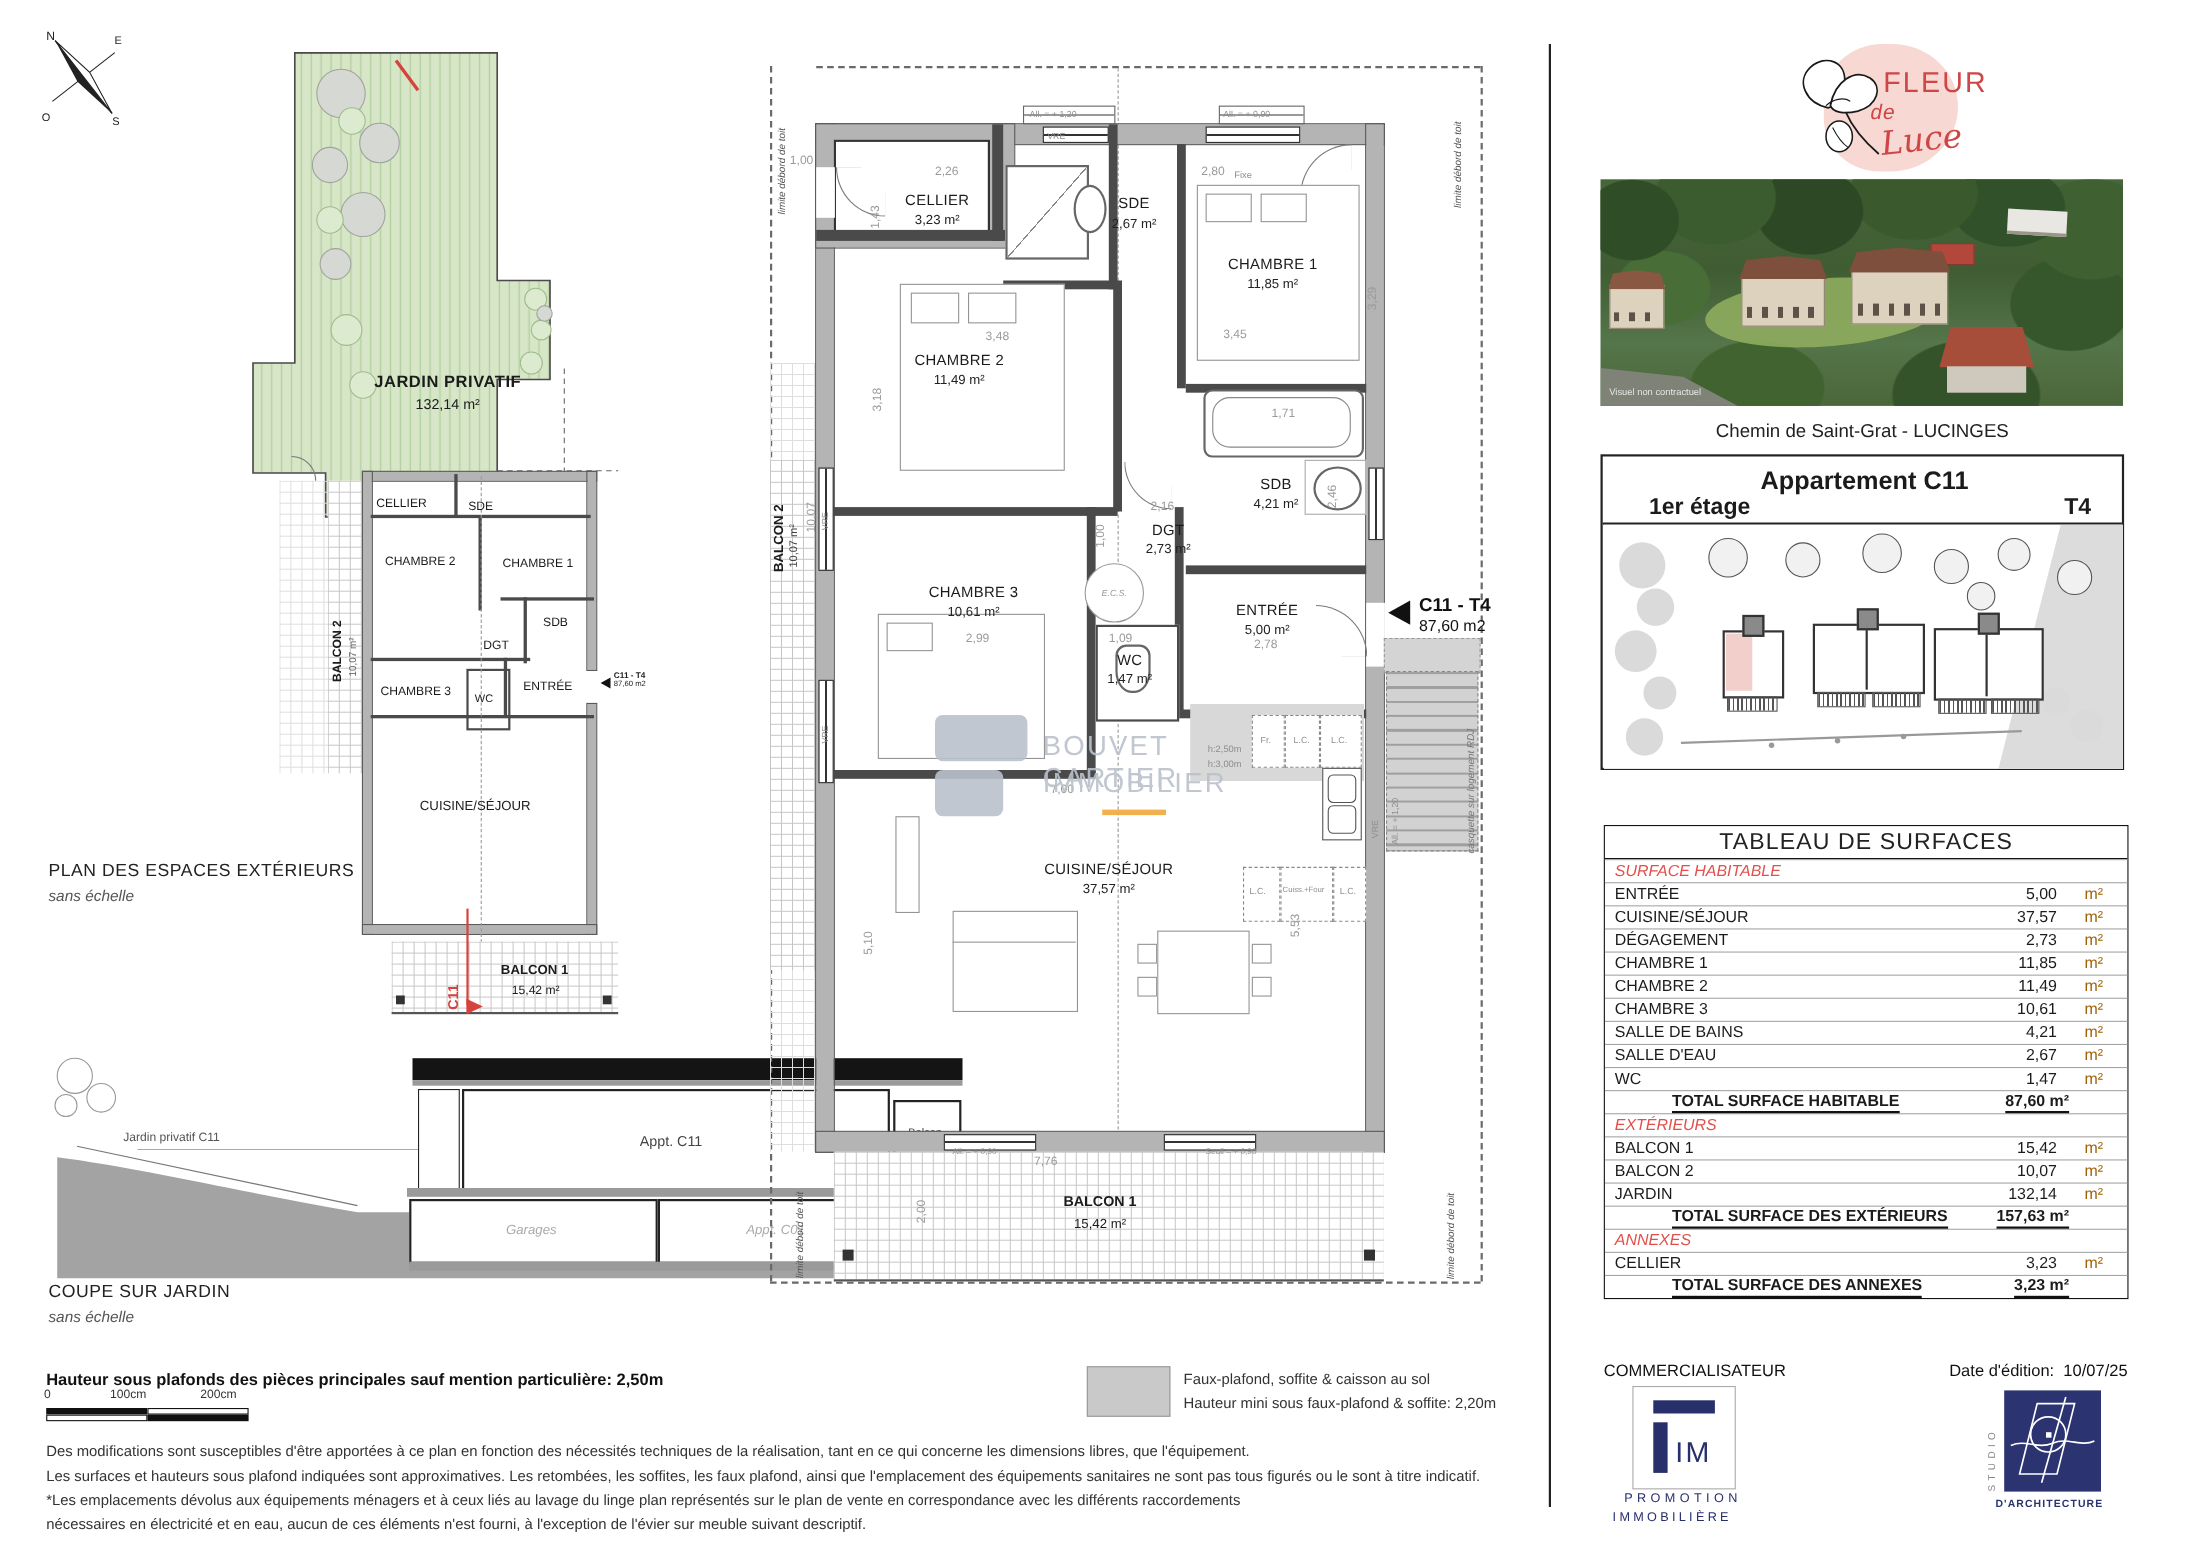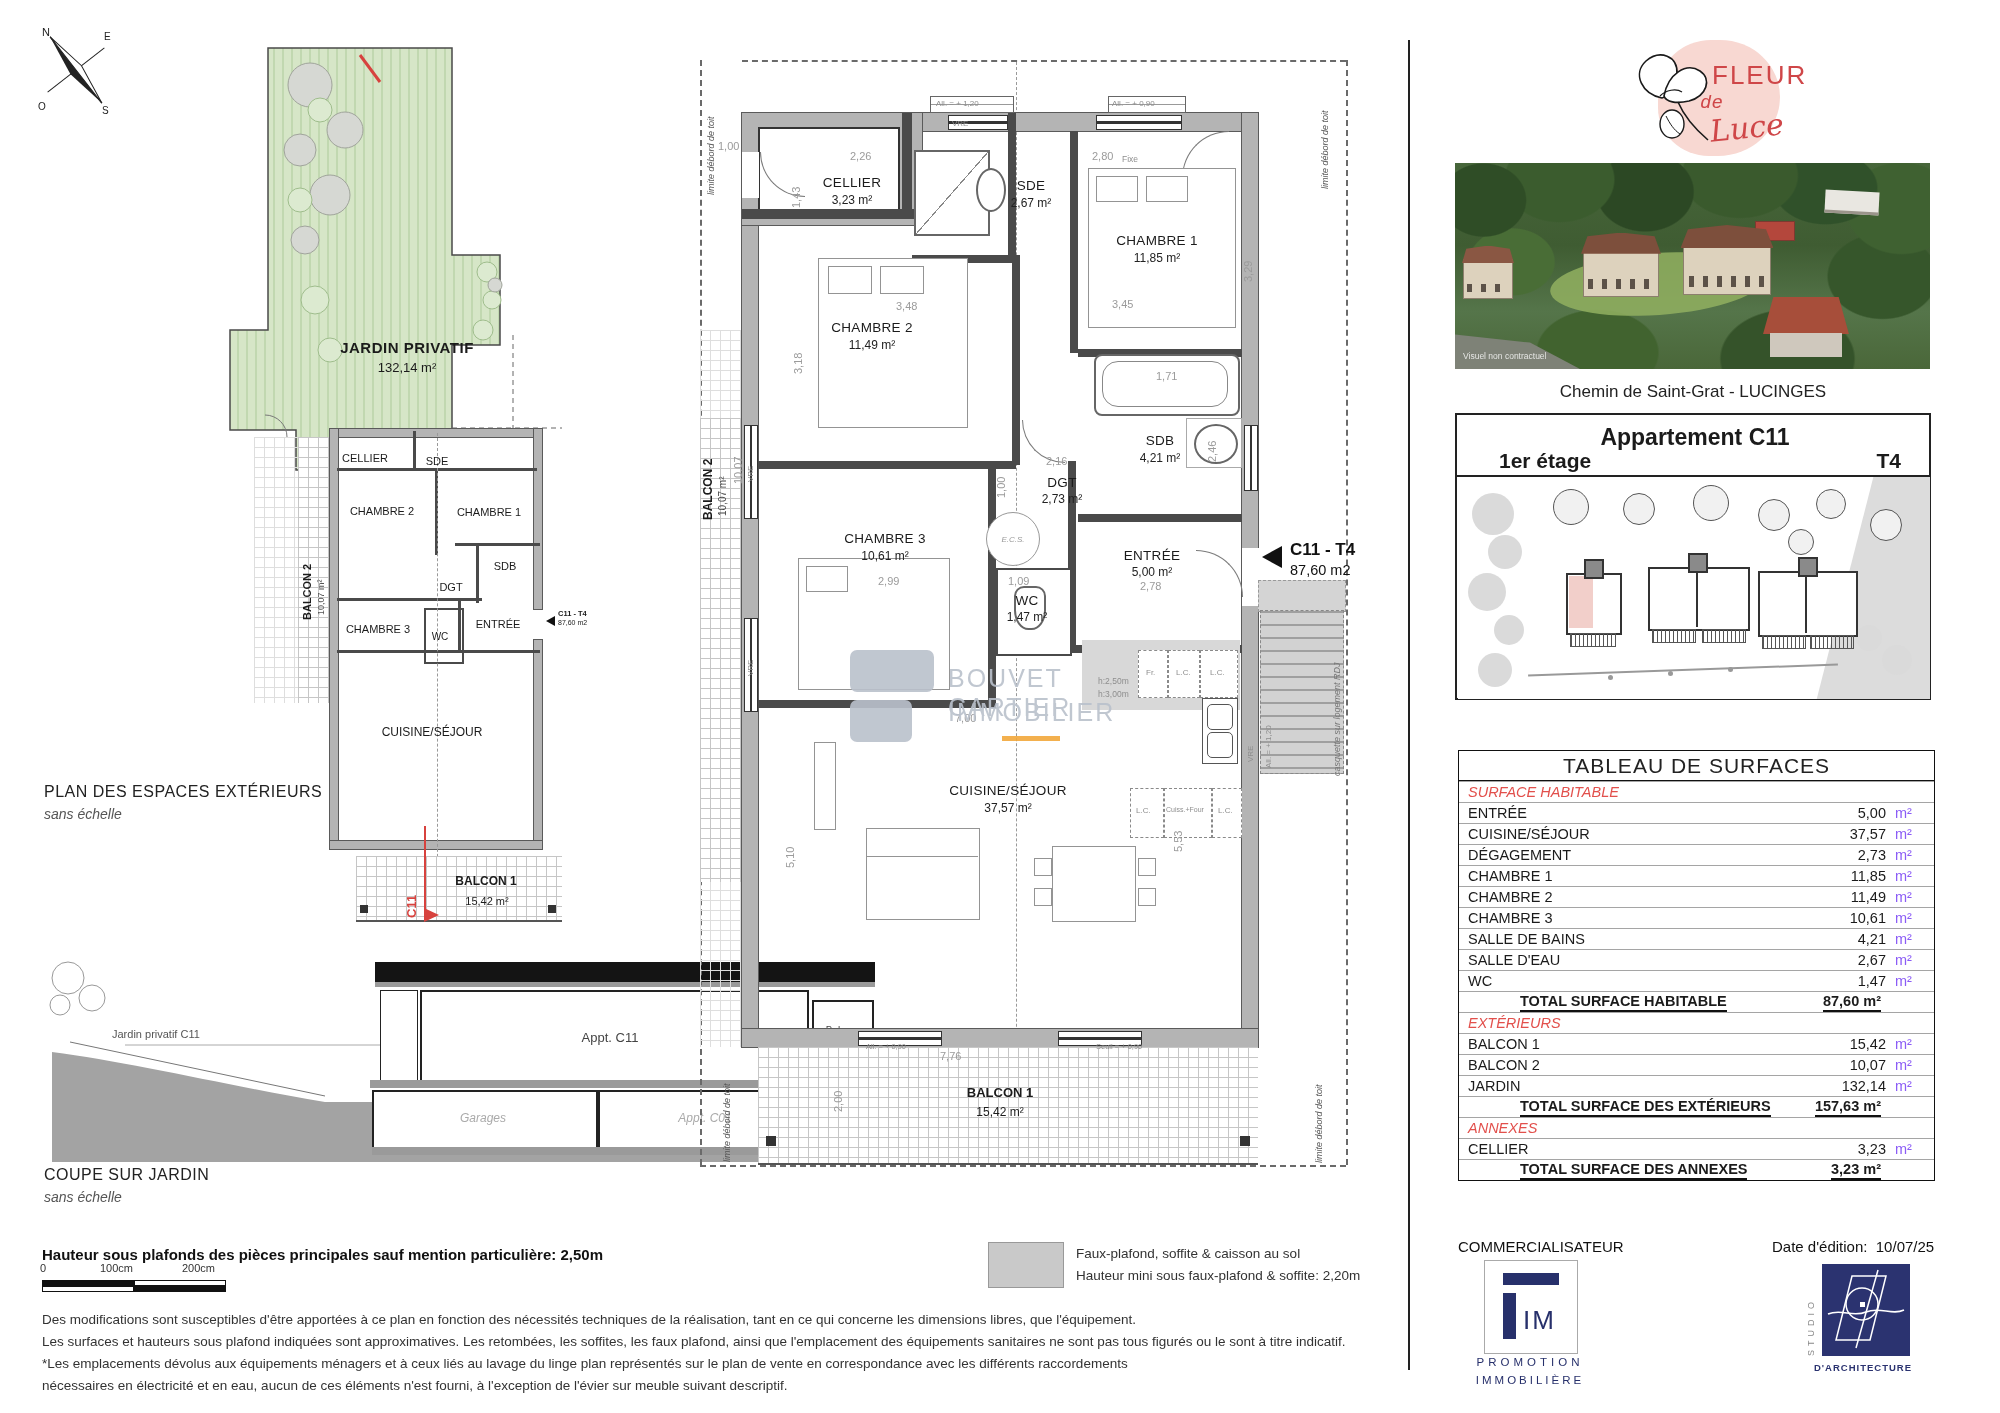--- a/index.html
+++ b/index.html
@@ -23,21 +23,21 @@
   .win-v{background:linear-gradient(90deg,#fff 42%,#333 42% 58%,#fff 58%);border:1px solid #333;}
   .furn{border:1.5px solid #949494;background:#fff;}
   .arc{border:1.3px solid #7a7a7a;border-radius:0 0 0 100%;border-top:0;border-right:0;}
   
   #surface-table{border:1.6px solid #111;background:#fff;}
   .ttitle{height:29px;line-height:29px;text-align:center;font-size:21px;letter-spacing:1px;color:#222;border-bottom:1.4px solid #111;}
   .trow{height:21px;display:flex;align-items:center;padding:0 9px;font-size:14.5px;border-top:1px solid #a5a5a5;box-sizing:border-box;}
   .trow:first-of-type{border-top:none;}
   .trow .tl{flex:1;color:#1b1b1b;}
   .trow .tv{width:62px;text-align:right;color:#1b1b1b;}
-  .trow .tu{width:30px;padding-left:9px;color:#8b5cf6;}
+  .trow .tu{width:30px;padding-left:25px;color:#a16207;}
   .trow.section{color:#e2504c;font-style:italic;}
   .trow.section .tl{color:#e2504c;}
   .trow.total{font-weight:bold;}
   .trow.total .tl{flex:none;margin-left:52px;border-bottom:2px solid #111;padding-bottom:1px;}
   .trow.total .tv{width:auto;margin-left:auto;margin-right:44px;border-bottom:2px solid #111;padding-bottom:1px;}
   
   .disc{font-size:13.5px;color:#333;white-space:nowrap;}
   
   .roof{position:absolute;left:-4%;top:-38%;width:108%;height:46%;background:#7d4f3c;clip-path:polygon(0 100%,8% 18%,50% 0,92% 18%,100% 100%);}
   .chalet{position:absolute;background:#ddd2bd;border:1px solid #8c7f6d;}
@@ -552,21 +552,21 @@
       </div>
   </div>
 
   <div class="abs" style="left:1458px;top:1238px;font-size:15px;color:#111">COMMERCIALISATEUR</div>
   <div class="abs" style="left:1484px;top:1260px;width:92px;height:92px;border:1px solid #aaa;background:#fff">
     <div class="abs" style="left:18px;top:12px;width:56px;height:12px;background:#27306b"></div>
     <div class="abs" style="left:18px;top:32px;width:13px;height:46px;background:#27306b"></div>
     <div class="abs" style="left:38px;top:44px;font-size:26px;font-weight:normal;color:#27306b;letter-spacing:2px">IM</div>
   </div>
   <div class="abs" style="left:1466px;top:1356px;width:128px;text-align:center;font-size:11.5px;letter-spacing:4px;color:#27306b">PROMOTION</div>
-  <div class="abs" style="left:1466px;top:1374px;width:128px;text-align:center;font-size:11.5px;letter-spacing:3px;color:#27306b">IMMOBILIÈRE</div>
+  <div class="abs" style="left:1466px;top:1374px;width:128px;font-size:11.5px;letter-spacing:3px;color:#27306b">IMMOBILIÈRE</div>
   <div class="abs" style="left:1772px;top:1238px;font-size:15px;color:#111">
     <span>Date d'édition:</span>&nbsp;&nbsp;<span>10/07/25</span>
   </div>
   <div class="abs v" style="left:1806px;top:1266px;height:90px;font-size:9px;letter-spacing:4px;color:#888">STUDIO</div>
   <div class="abs" style="left:1822px;top:1264px;width:88px;height:92px;background:#2b3370">
     <svg width="88" height="92" viewBox="0 0 88 92">
       <path d="M30,12 L64,12 L48,76 L14,76 Z" fill="none" stroke="#fff" stroke-width="1.5"></path>
       <line x1="56" y1="6" x2="34" y2="84" stroke="#fff" stroke-width="1.5"></line>
       <circle cx="40" cy="40" r="16" fill="none" stroke="#fff" stroke-width="1.5"></circle>
       <path d="M6,50 C20,44 30,54 44,48 C58,42 70,52 82,46" fill="none" stroke="#fff" stroke-width="1.5"></path>

